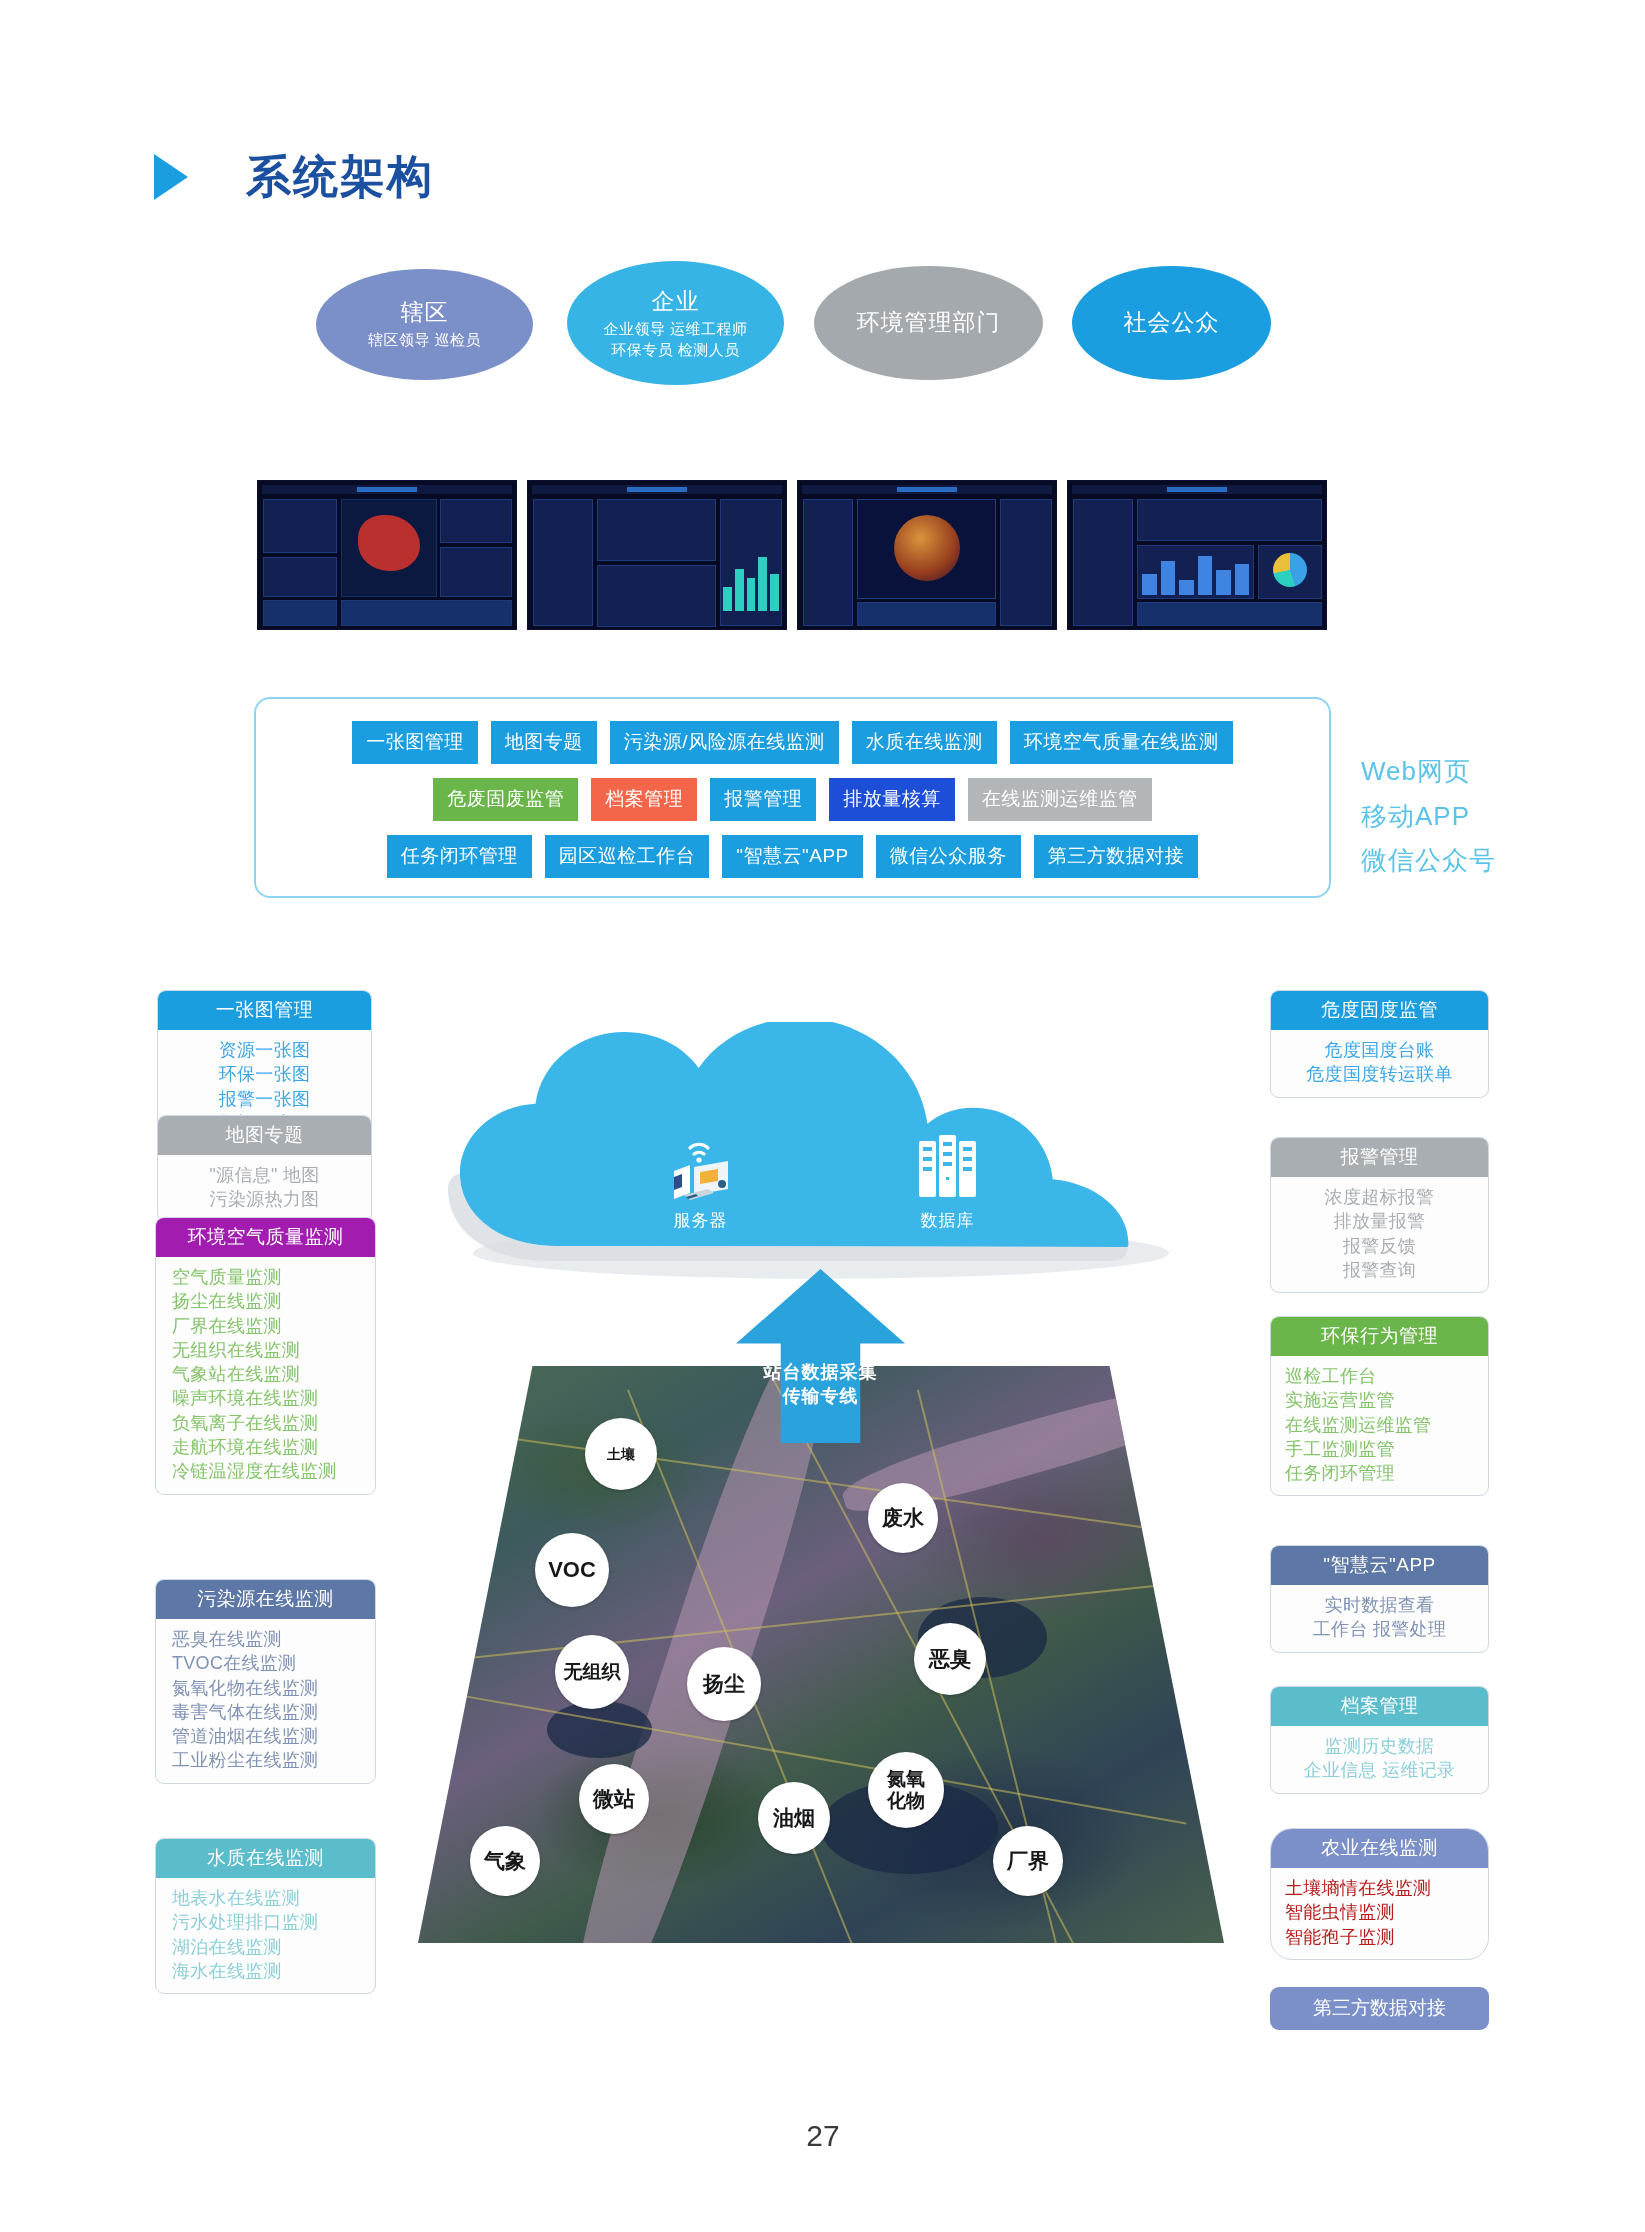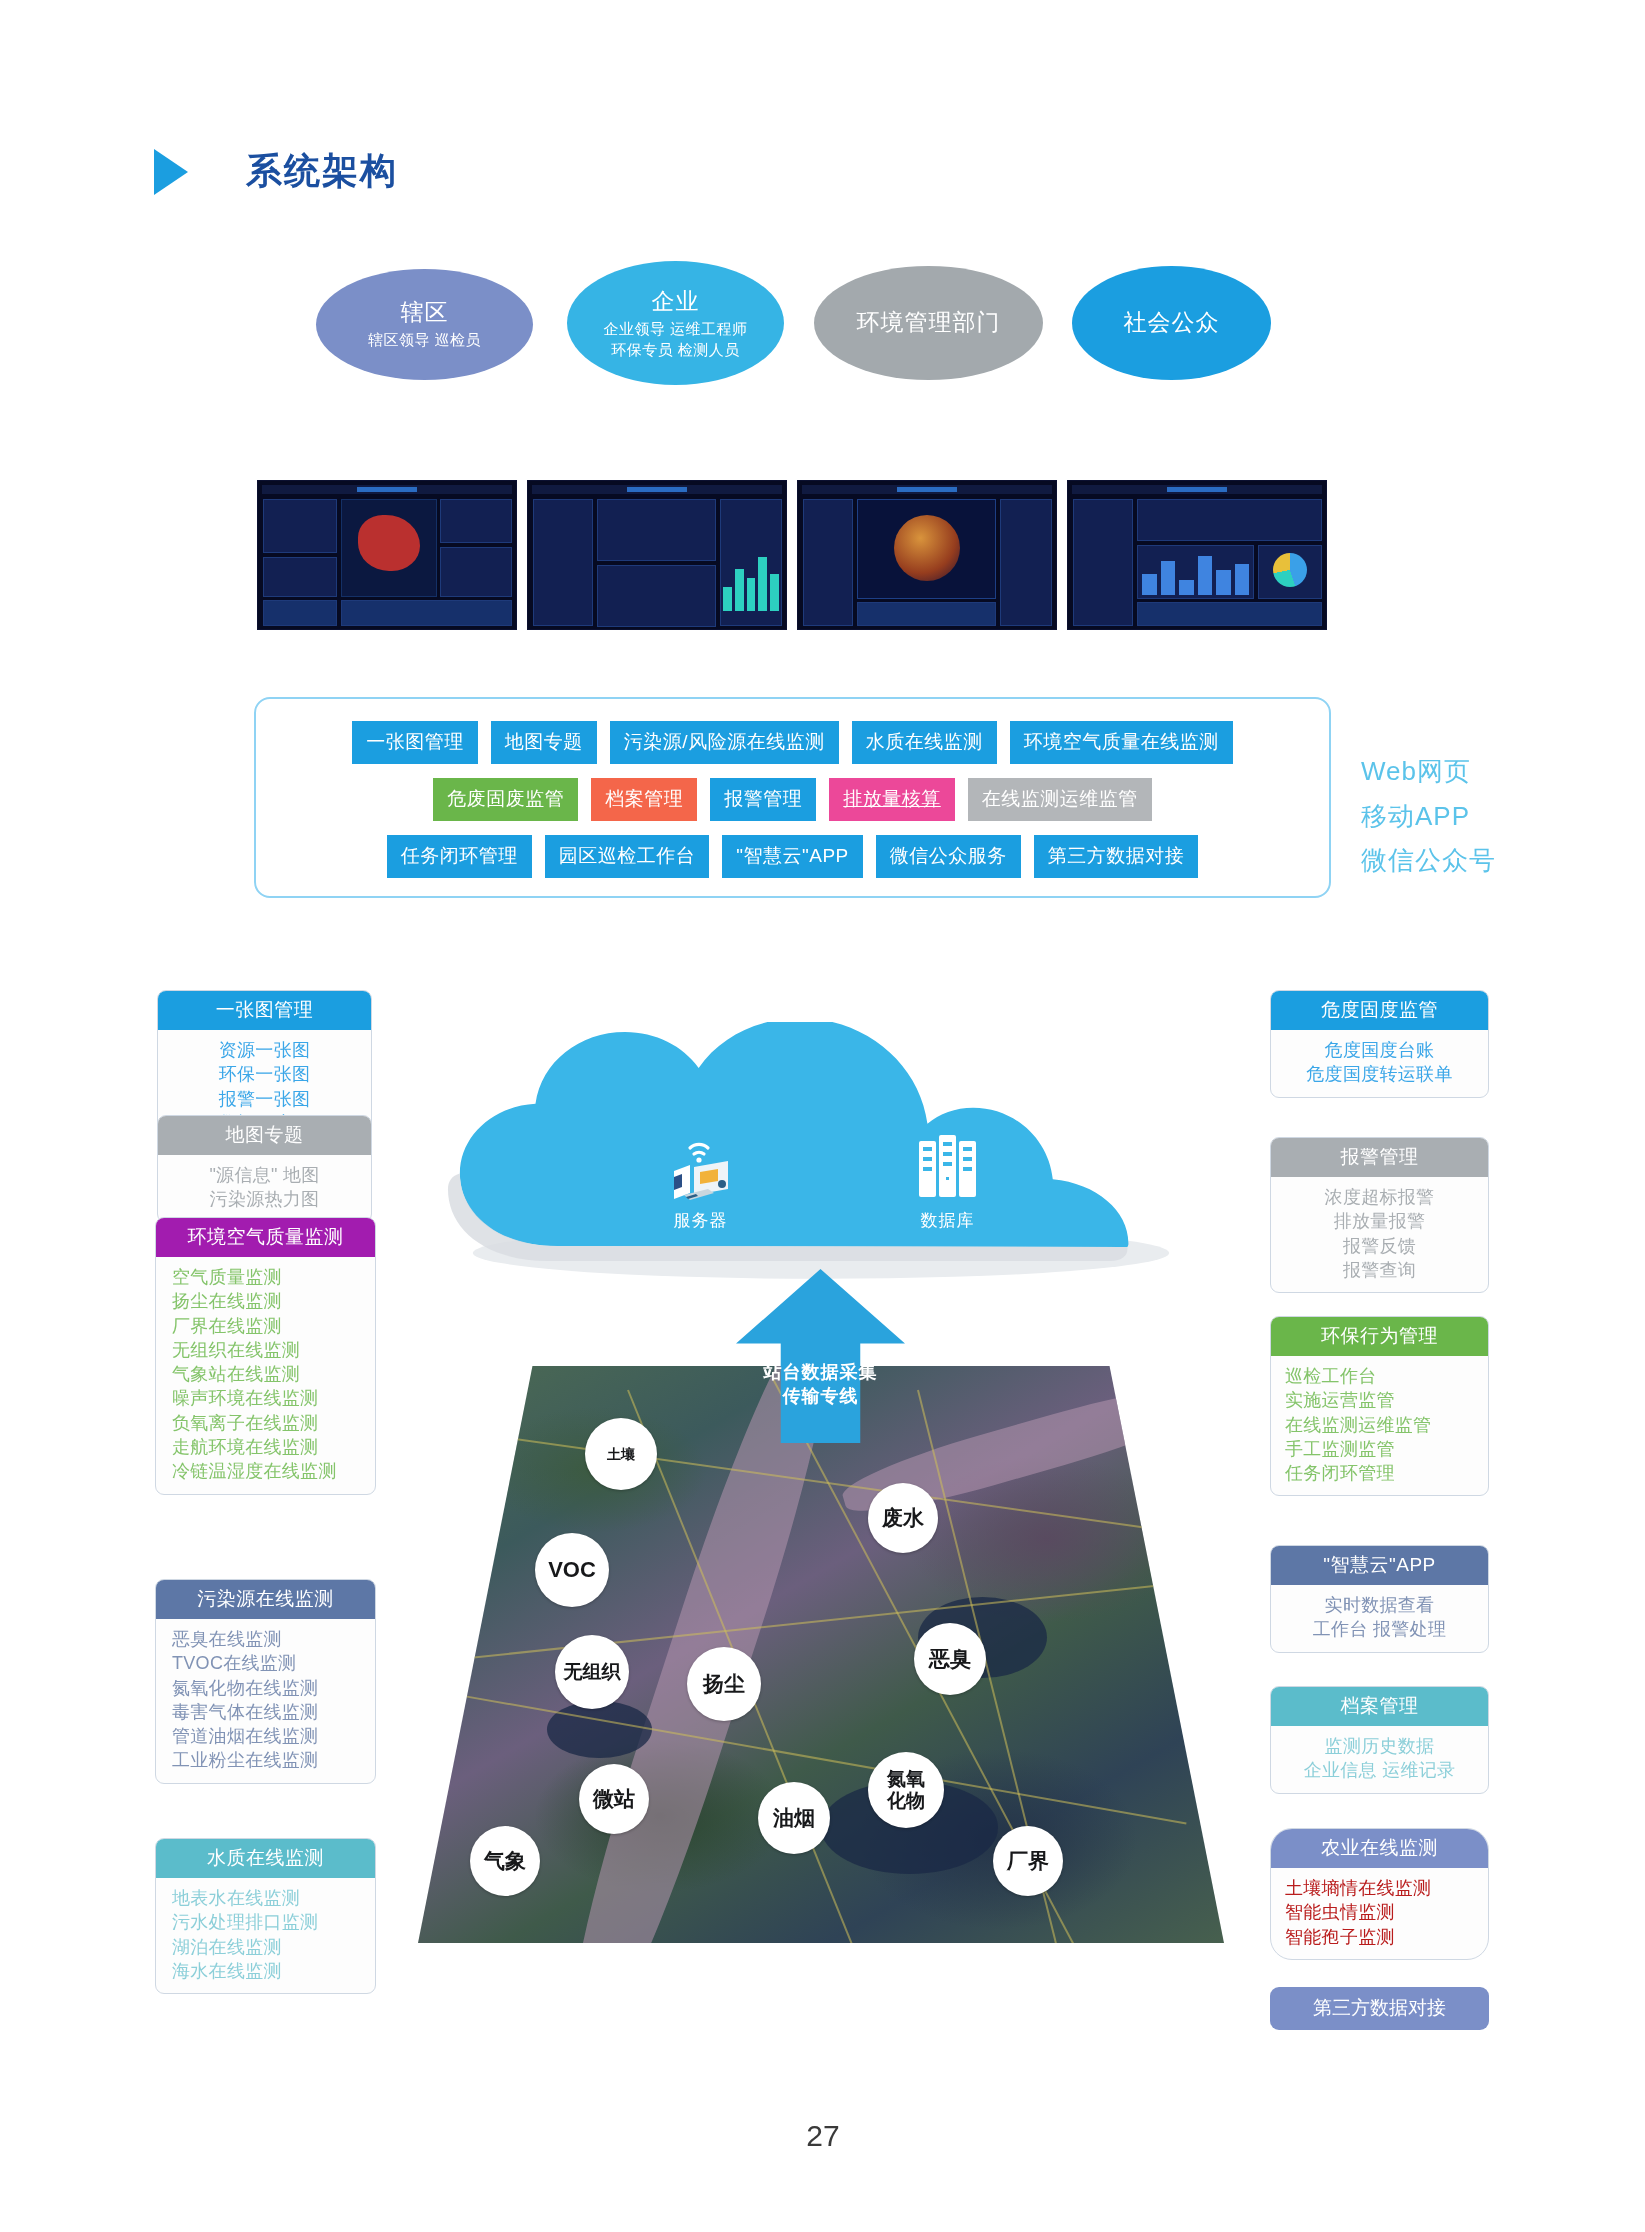--- a/index.html
+++ b/index.html
@@ -7,21 +7,21 @@
     width: 1646px; height: 2233px;
     background: #ffffff;
     font-family: "Liberation Sans", "DejaVu Sans", sans-serif;
     overflow: hidden;
   }
   .page { position: relative; width: 1646px; height: 2233px; }
 
   
   .header { position: absolute; left: 154px; top: 147px; display: flex; align-items: center; gap: 58px; }
   .tri-icon { width: 0; height: 0; border-left: 34px solid #1b9ee0; border-top: 23px solid transparent; border-bottom: 23px solid transparent; }
-  .page-title { font-size: 36px; font-weight: bold; color: #1b4fa0; letter-spacing: 2px; }
+  .page-title { font-size: 45px; font-weight: bold; color: #1b4fa0; letter-spacing: 2px; }
 
   
   .roles { position: absolute; left: 316px; top: 261px; width: 955px; height: 124px; }
   .ellipse { position: absolute; border-radius: 50%; display: flex; flex-direction: column;
              align-items: center; justify-content: center; color: #ffffff; text-align: center; }
   .ellipse .e-title { font-size: 23px; letter-spacing: 1px; margin-bottom: 2px; }
   .ellipse .e-sub { font-size: 15px; line-height: 1.35; letter-spacing: 0.5px; }
   .e1 { left: 0px;   top: 8px;  width: 217px; height: 111px; background: #7b8fc8; }
   .e2 { left: 251px; top: 0px;  width: 217px; height: 124px; background: #36b4e5; }
   .e3 { left: 498px; top: 5px;  width: 229px; height: 114px; background: #a3a9ad; }
@@ -213,21 +213,21 @@
       <div class="tag" style="background: rgb(27, 158, 224);">一张图管理</div>
       <div class="tag" style="background: rgb(27, 158, 224);">地图专题</div>
       <div class="tag" style="background: rgb(27, 158, 224);">污染源/风险源在线监测</div>
       <div class="tag" style="background: rgb(27, 158, 224);">水质在线监测</div>
       <div class="tag" style="background: rgb(27, 158, 224);">环境空气质量在线监测</div>
     </div>
     <div class="tagrow">
       <div class="tag" style="background: rgb(106, 182, 74);">危废固废监管</div>
       <div class="tag" style="background: rgb(244, 102, 74);">档案管理</div>
       <div class="tag" style="background: rgb(27, 158, 224);">报警管理</div>
-      <div class="tag" style="background: #ec4899; text-decoration: underline;">排放量核算</div>
+      <div class="tag" style="background: #1d4ed8;">排放量核算</div>
       <div class="tag" style="background: rgb(179, 182, 185);">在线监测运维监管</div>
     </div>
     <div class="tagrow">
       <div class="tag" style="background: rgb(27, 158, 224);">任务闭环管理</div>
       <div class="tag" style="background: rgb(27, 158, 224);">园区巡检工作台</div>
       <div class="tag" style="background: rgb(27, 158, 224);">"智慧云"APP</div>
       <div class="tag" style="background: rgb(27, 158, 224);">微信公众服务</div>
       <div class="tag" style="background: rgb(27, 158, 224);">第三方数据对接</div>
     </div>
   </div>

